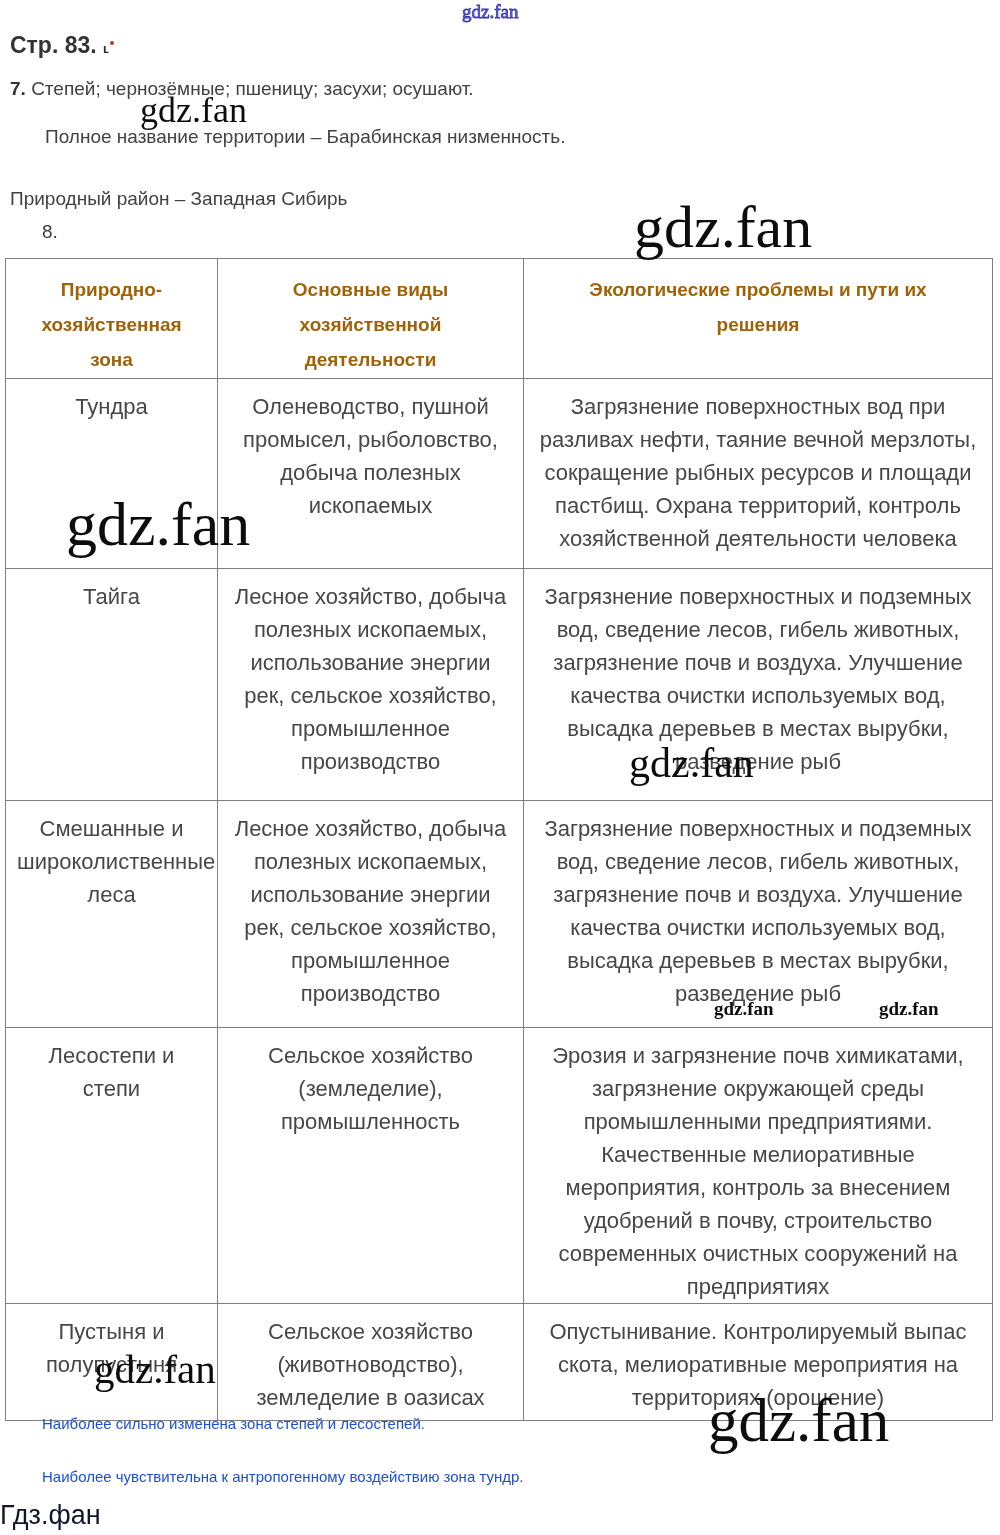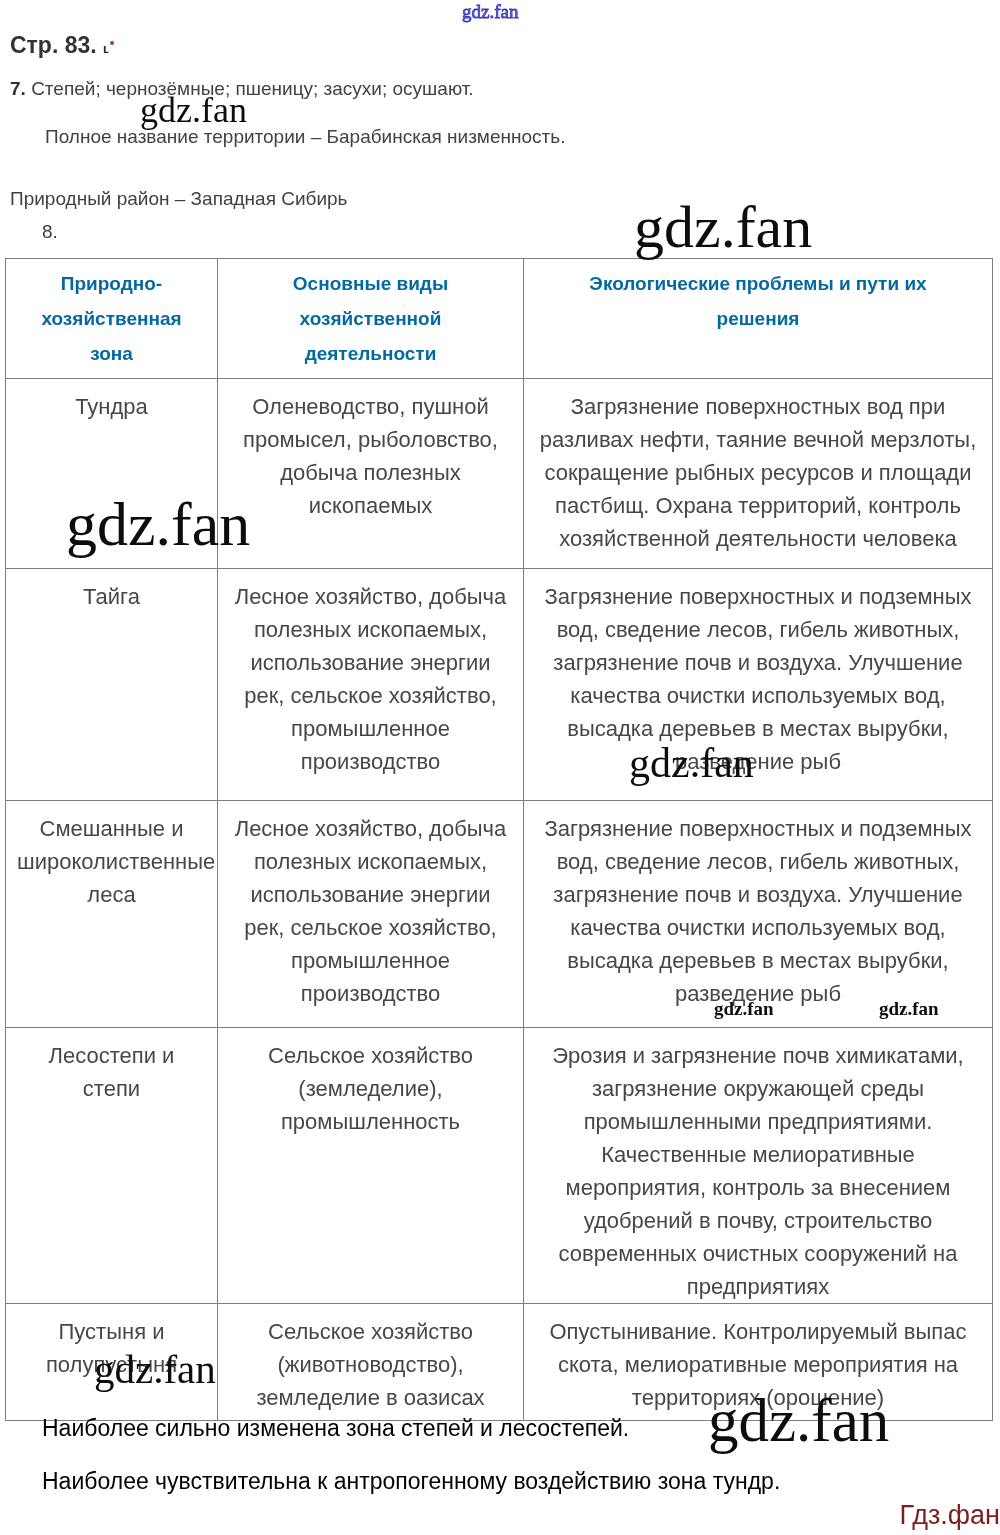--- a/index.html
+++ b/index.html
@@ -17,26 +17,26 @@
 
   table.zones{
     position:absolute;left:5px;top:258px;width:987px;
     border-collapse:collapse;table-layout:fixed;
   }
   table.zones td{
     border:1px solid #7f7f7f;vertical-align:top;text-align:center;
     font-size:22px;line-height:33px;color:#474747;
     padding:11px 11px 0 11px;overflow:hidden;
   }
-  table.zones td.hdr{font-weight:bold;color:#0369a1;line-height:35px;padding-top:7px;font-size:19px;}
+  table.zones td.hdr{font-weight:bold;color:#a16207;line-height:35px;padding-top:13px;font-size:19px;}
   tr.r-head{height:120px;} tr.r-1{height:190px;} tr.r-2{height:232px;}
   tr.r-3{height:227px;} tr.r-4{height:265px;} tr.r-5{height:117px;}
 
-  .footer-note{font-size:23px;color:#000000;white-space:nowrap;}
-  .brand{width:1000px;text-align:right;font-size:27px;color:#7f1d1d;}
+  .footer-note{font-size:15px;color:#1d4ed8;white-space:nowrap;}
+  .brand{width:1000px;text-align:left;font-size:27px;color:#0f172a;}
 
   .wm{
     position:absolute;font-family:Liberation Serif, serif;color:#0d0d0d;
     white-space:nowrap;line-height:1;z-index:6;pointer-events:none;
   }
   .wm-blue{
     color:rgba(64,64,196,0.75);
     -webkit-text-stroke:0.8px #3434b8;
     font-weight:normal;
   }

